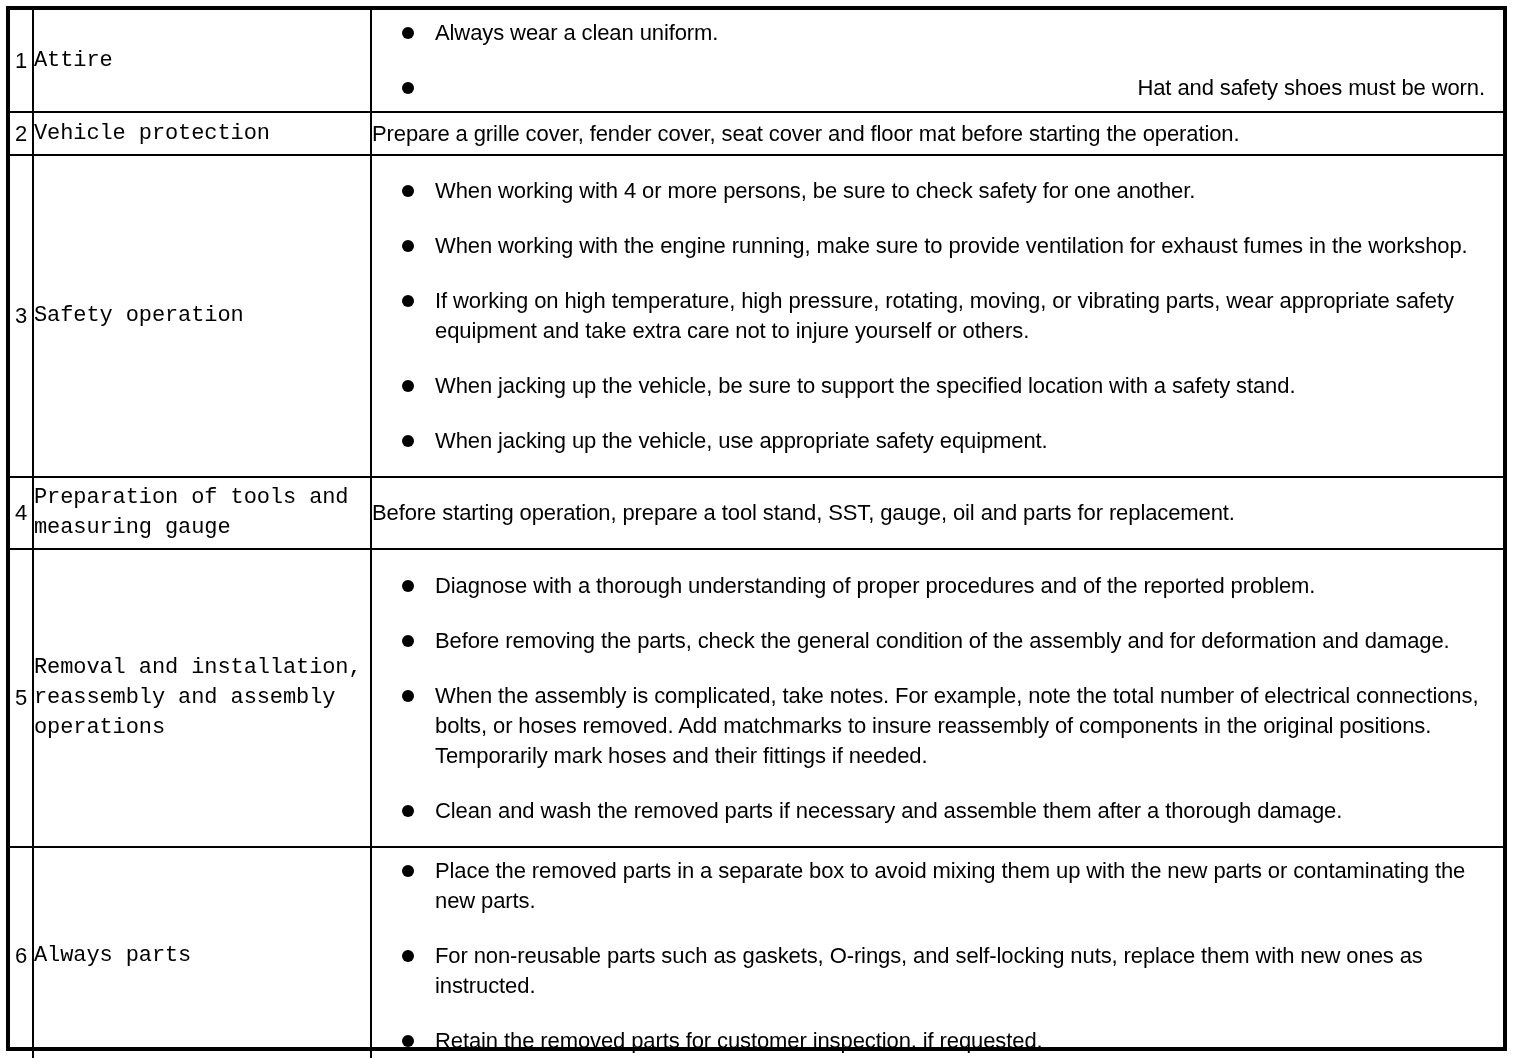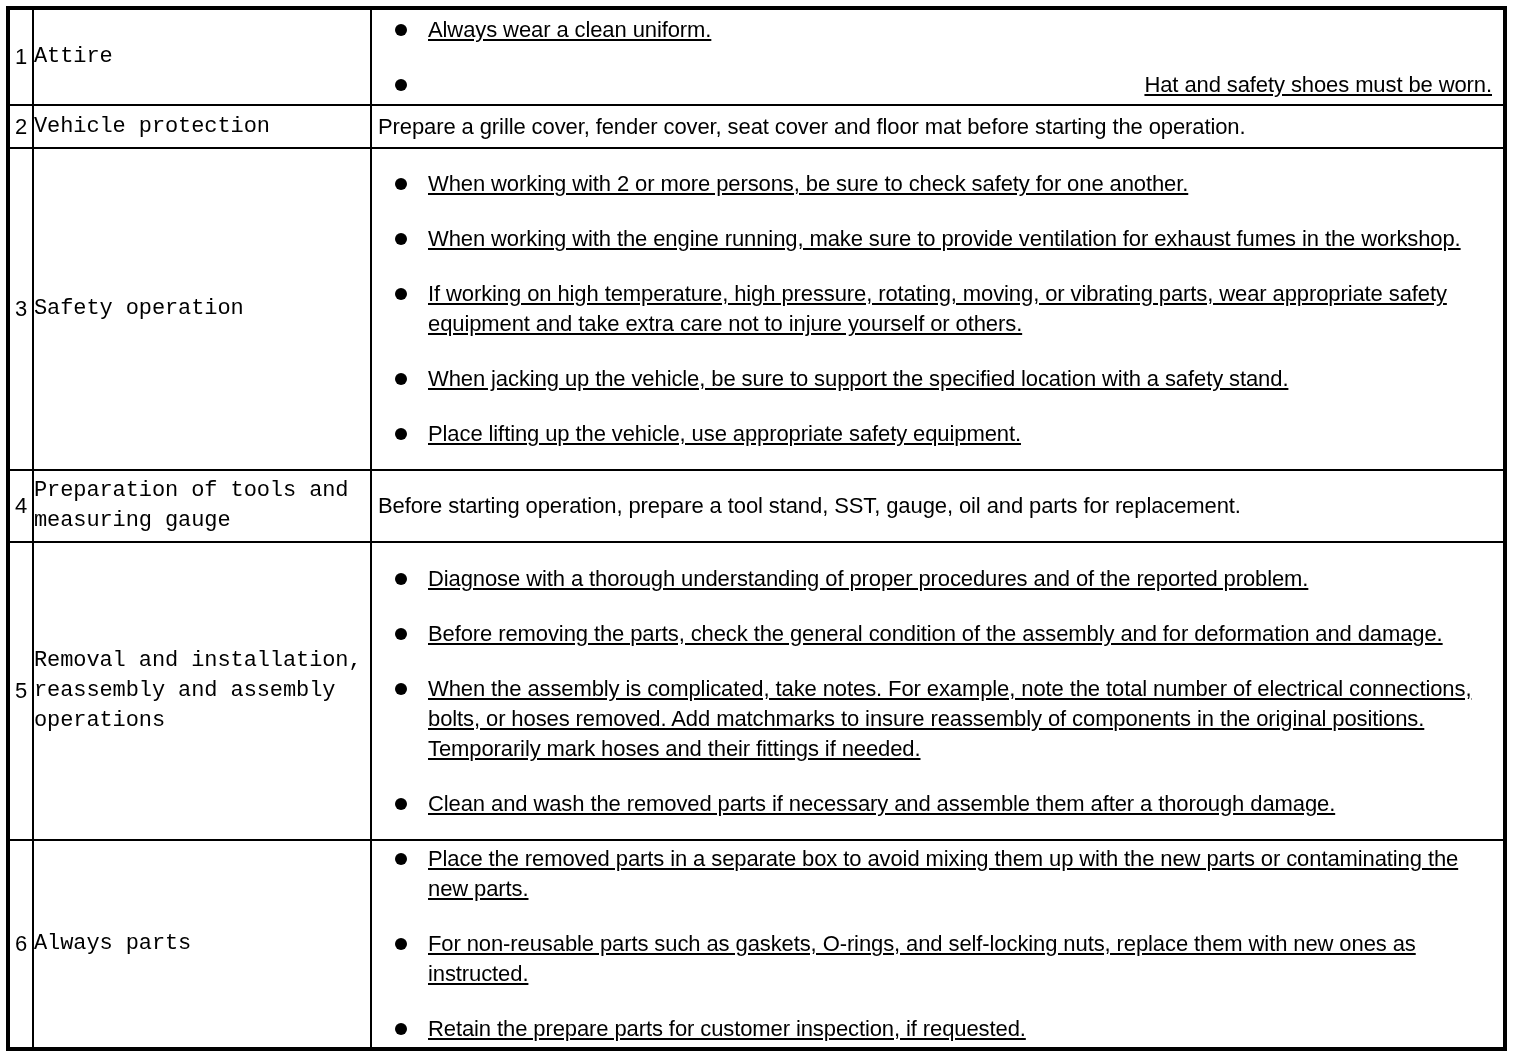--- a/index.html
+++ b/index.html
@@ -51,27 +51,25 @@
     td.num {
       text-align: center;
       padding-left: 1px;
     }
     td.label {
       padding-left: 5px;
       padding-right: 6px;
       font-family: Liberation Mono, monospace;
     }
     td.content.plain {
-      padding-left: 6px;
     }
     ul.bullets {
       list-style: none;
-      margin: 1px;
+      margin: 8px;
       padding: 0;
-      text-decoration: underline;
     }
     ul.bullets li {
       position: relative;
       padding-left: 55px;
       padding-right: 10px;
     }
     ul.bullets li + li {
       margin-top: 25px;
     }
     .bullet {
@@ -121,25 +119,25 @@
         <td class="num">2</td>
         <td class="label">Vehicle protection</td>
         <td class="content plain">Prepare a grille cover, fender cover, seat cover and floor mat before starting the operation.</td>
       </tr>
 
       <tr class="r3">
         <td class="num">3</td>
         <td class="label">Safety operation</td>
         <td class="content">
           <ul class="bullets">
-            <li><span class="bullet"></span><span>When working with 2 or more persons, be sure to check safety for one another.</span></li>
+            <li><span class="bullet"></span><span>When working with 4 or more persons, be sure to check safety for one another.</span></li>
             <li><span class="bullet"></span><span>When working with the engine running, make sure to provide ventilation for exhaust fumes in the workshop.</span></li>
             <li><span class="bullet"></span><span>If working on high temperature, high pressure, rotating, moving, or vibrating parts, wear appropriate safety equipment and take extra care not to injure yourself or others.</span></li>
             <li><span class="bullet"></span><span>When jacking up the vehicle, be sure to support the specified location with a safety stand.</span></li>
-            <li><span class="bullet"></span><span>Place lifting up the vehicle, use appropriate safety equipment.</span></li>
+            <li><span class="bullet"></span><span>When jacking up the vehicle, use appropriate safety equipment.</span></li>
           </ul>
         </td>
       </tr>
 
       <tr class="r4">
         <td class="num">4</td>
         <td class="label">Preparation of tools and measuring gauge</td>
         <td class="content plain">Before starting operation, prepare a tool stand, SST, gauge, oil and parts for replacement.</td>
       </tr>
 
@@ -156,19 +154,19 @@
         </td>
       </tr>
 
       <tr class="r6">
         <td class="num">6</td>
         <td class="label">Always parts</td>
         <td class="content">
           <ul class="bullets">
             <li><span class="bullet"></span><span>Place the removed parts in a separate box to avoid mixing them up with the new parts or contaminating the new parts.</span></li>
             <li><span class="bullet"></span><span>For non-reusable parts such as gaskets, O-rings, and self-locking nuts, replace them with new ones as instructed.</span></li>
-            <li><span class="bullet"></span><span>Retain the prepare parts for customer inspection, if requested.</span></li>
+            <li><span class="bullet"></span><span>Retain the removed parts for customer inspection, if requested.</span></li>
           </ul>
         </td>
       </tr>
     </tbody>
   </table>
 </div>
 
 </body></html>

